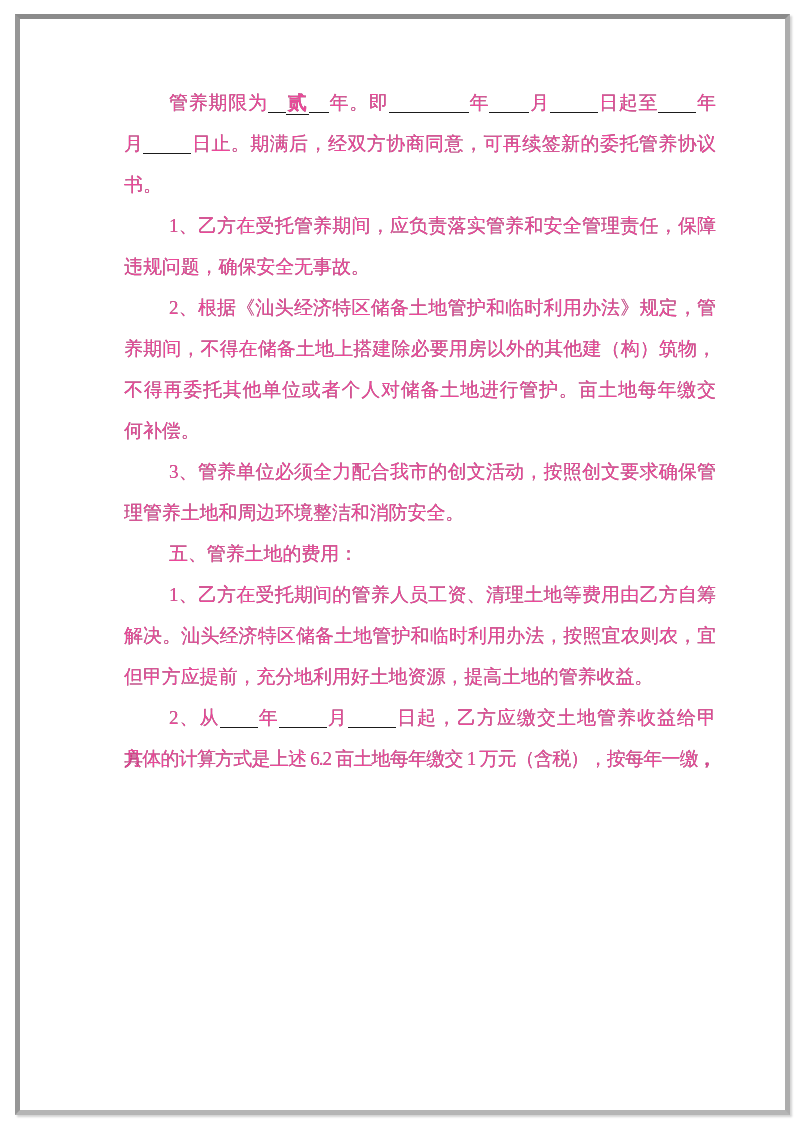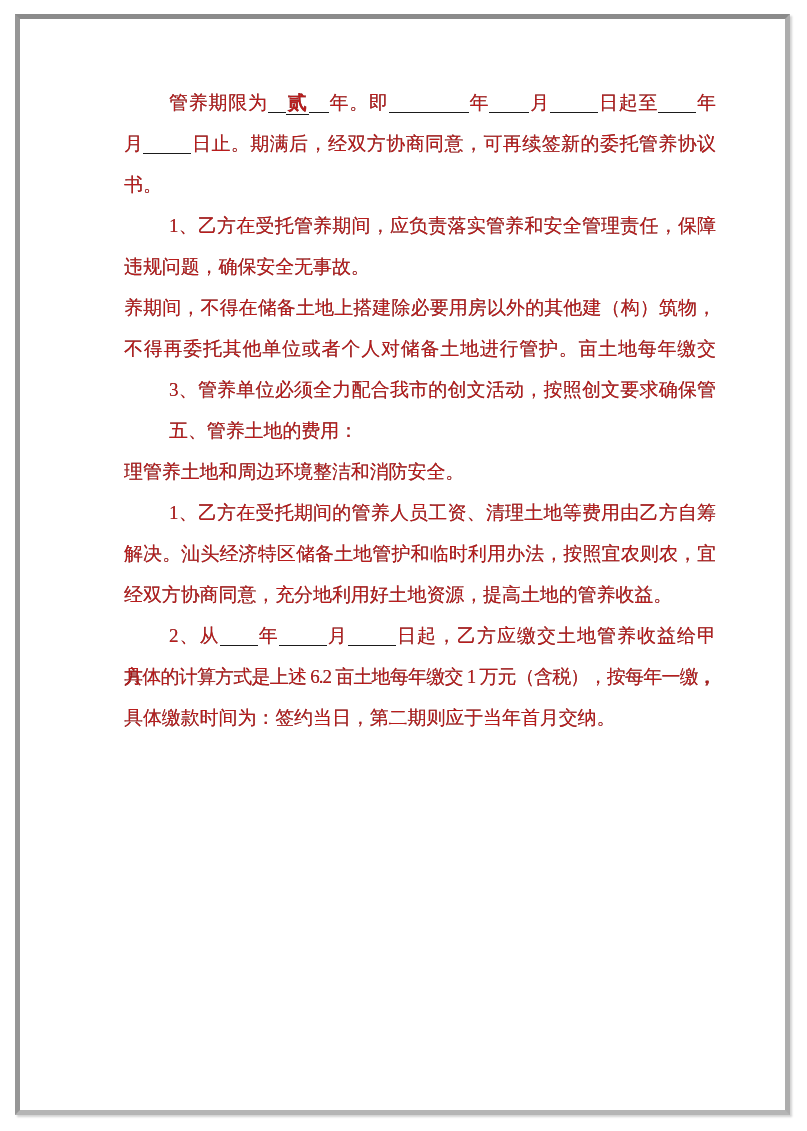--- a/index.html
+++ b/index.html
@@ -34,21 +34,21 @@
     border-right-color: #adadad;
     border-bottom-color: #b5b5b5;
     box-shadow: 2px 2px 2px rgba(0,0,0,0.18);
     background: #ffffff;
   }
   .doc-body {
     position: absolute;
     left: 124px;
     top: 82px;
     width: 592px;
-    color: #b91c1c;
+    color: #ec4899;
     font-size: 19px;
     text-shadow: 0 0 0.5px rgba(20,20,20,0.65);
   }
   .line {
     height: 41px;
     line-height: 41px;
     text-align: justify;
     letter-spacing: -0.1px;
   }
   .line.fill {
@@ -77,25 +77,26 @@
 <body>
 
 <div class="page">
   <div class="frame"></div>
   <div class="doc-body">
       <div class="line indent fill"><span>管养期限为</span><span class="blank" style="width: 18px;"></span><span class="u">贰</span><span class="blank" style="width: 20px;"></span><span>年。即</span><span class="blank" style="width: 80px;"></span><span>年</span><span class="blank" style="width: 40px;"></span><span>月</span><span class="blank" style="width: 48px;"></span><span>日起至</span><span class="blank" style="width: 38px;"></span><span>年</span></div>
       <div class="line fill"><span>月</span><span class="blank" style="width: 48px;"></span><span>日止。期满后，经双方协商同意，可再续签新的委托管养协议</span></div>
       <div class="line"><span>书。</span></div>
       <div class="line indent fill"><span>1、乙方在受托管养期间，应负责落实管养和安全管理责任，保障</span></div>
       <div class="line"><span>违规问题，确保安全无事故。</span></div>
+      <div class="line indent fill"><span>2、根据《汕头经济特区储备土地管护和临时利用办法》规定，管</span></div>
       <div class="line fill"><span>养期间，不得在储备土地上搭建除必要用房以外的其他建（构）筑物，</span></div>
       <div class="line fill"><span>不得再委托其他单位或者个人对储备土地进行管护。亩土地每年缴交</span></div>
+      <div class="line"><span>何补偿。</span></div>
       <div class="line indent fill"><span>3、管养单位必须全力配合我市的创文活动，按照创文要求确保管</span></div>
+      <div class="line"><span>理管养土地和周边环境整洁和消防安全。</span></div>
       <div class="line indent"><span>五、管养土地的费用：</span></div>
-      <div class="line"><span>理管养土地和周边环境整洁和消防安全。</span></div>
       <div class="line indent fill"><span>1、乙方在受托期间的管养人员工资、清理土地等费用由乙方自筹</span></div>
       <div class="line fill"><span>解决。汕头经济特区储备土地管护和临时利用办法，按照宜农则农，宜</span></div>
-      <div class="line"><span>经双方协商同意，充分地利用好土地资源，提高土地的管养收益。</span></div>
+      <div class="line"><span>但甲方应提前，充分地利用好土地资源，提高土地的管养收益。</span></div>
       <div class="line indent fill"><span>2、从</span><span class="blank" style="width: 38px;"></span><span>年</span><span class="blank" style="width: 48px;"></span><span>月</span><span class="blank" style="width: 48px;"></span><span>日起，乙方应缴交土地管养收益给甲方，</span></div>
       <div class="line fill tight"><span>具体的计算方式是上述 6.2 亩土地每年缴交 1 万元（含税），按每年一缴，</span></div>
-      <div class="line"><span>具体缴款时间为：签约当日，第二期则应于当年首月交纳。</span></div>
     </div>
 </div>
 
 </body></html>

